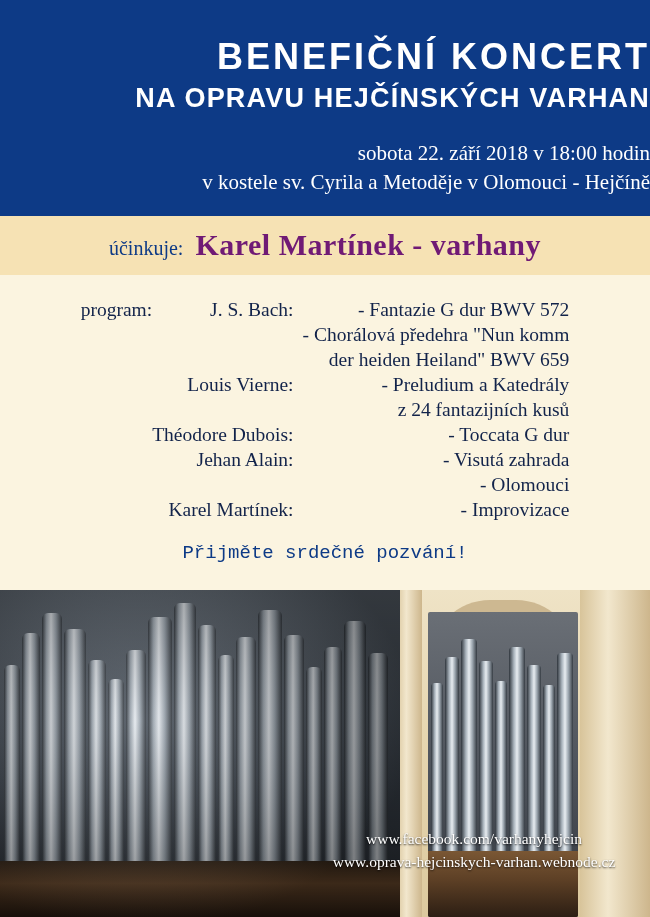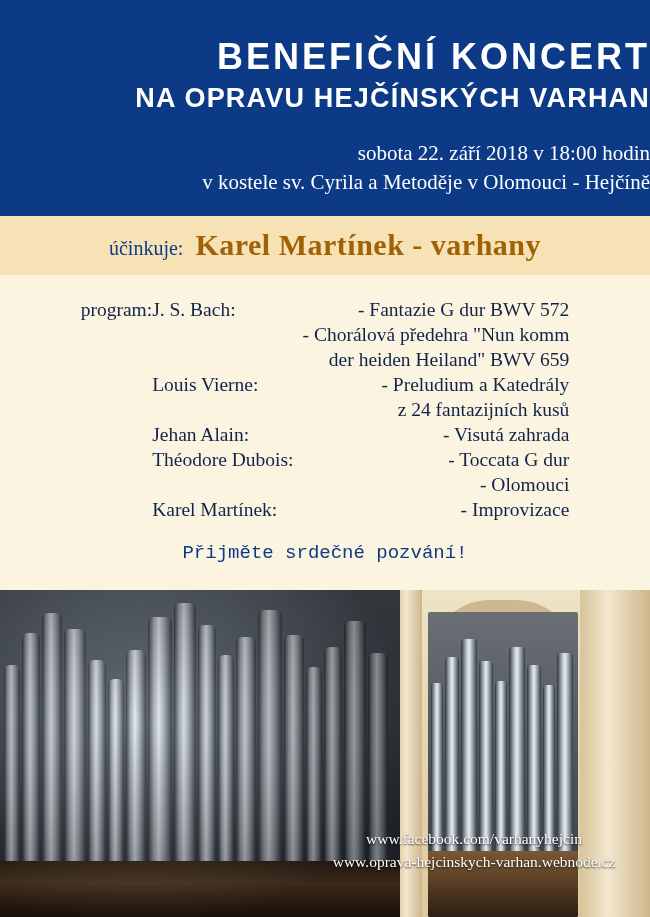--- a/index.html
+++ b/index.html
@@ -79,21 +79,21 @@
   .performer-label {
     font-family: "Liberation Serif", serif;
     font-size: 20px;
     color: #0d3a86;
     vertical-align: baseline;
   }
   .performer-name {
     font-family: "Liberation Serif", serif;
     font-weight: bold;
     font-size: 30px;
-    color: #a16207;
+    color: #701a75;
     vertical-align: baseline;
     margin-left: 8px;
     letter-spacing: 0.5px;
   }
 
   
   .program-area {
     position: absolute;
     left: 0; top: 275px;
     width: 650px;
@@ -106,20 +106,21 @@
     border-collapse: collapse;
   }
   .program-table td {
     font-family: "Liberation Serif", serif;
     font-size: 19.5px;
     color: #12234a;
     padding: 1.5px 0;
     vertical-align: top;
   }
   td.composer {
+    text-align: right;
     padding-right: 9px;
     white-space: nowrap;
   }
   td.piece {
     text-align: right;
     white-space: nowrap;
   }
   .prog-label {
     color: #0d3a86;
     font-family: "Liberation Serif", serif;
@@ -266,27 +267,27 @@
         <td class="composer">Louis Vierne:</td>
         <td class="piece">- Preludium a Katedrály</td>
       </tr>
       <tr>
         <td class="prog-label"></td>
         <td class="composer"></td>
         <td class="piece" style="padding-left:14px">z 24 fantazijních kusů</td>
       </tr>
       <tr>
         <td class="prog-label"></td>
+        <td class="composer">Théodore Dubois:</td>
+        <td class="piece">- Toccata G dur</td>
+      </tr>
+      <tr>
+        <td class="prog-label"></td>
         <td class="composer">Jehan Alain:</td>
         <td class="piece">- Visutá zahrada</td>
-      </tr>
-      <tr>
-        <td class="prog-label"></td>
-        <td class="composer">Théodore Dubois:</td>
-        <td class="piece">- Toccata G dur</td>
       </tr>
       <tr>
         <td class="prog-label"></td>
         <td class="composer"></td>
         <td class="piece">- Olomouci</td>
       </tr>
       <tr>
         <td class="prog-label"></td>
         <td class="composer">Karel Martínek:</td>
         <td class="piece">- Improvizace</td>

